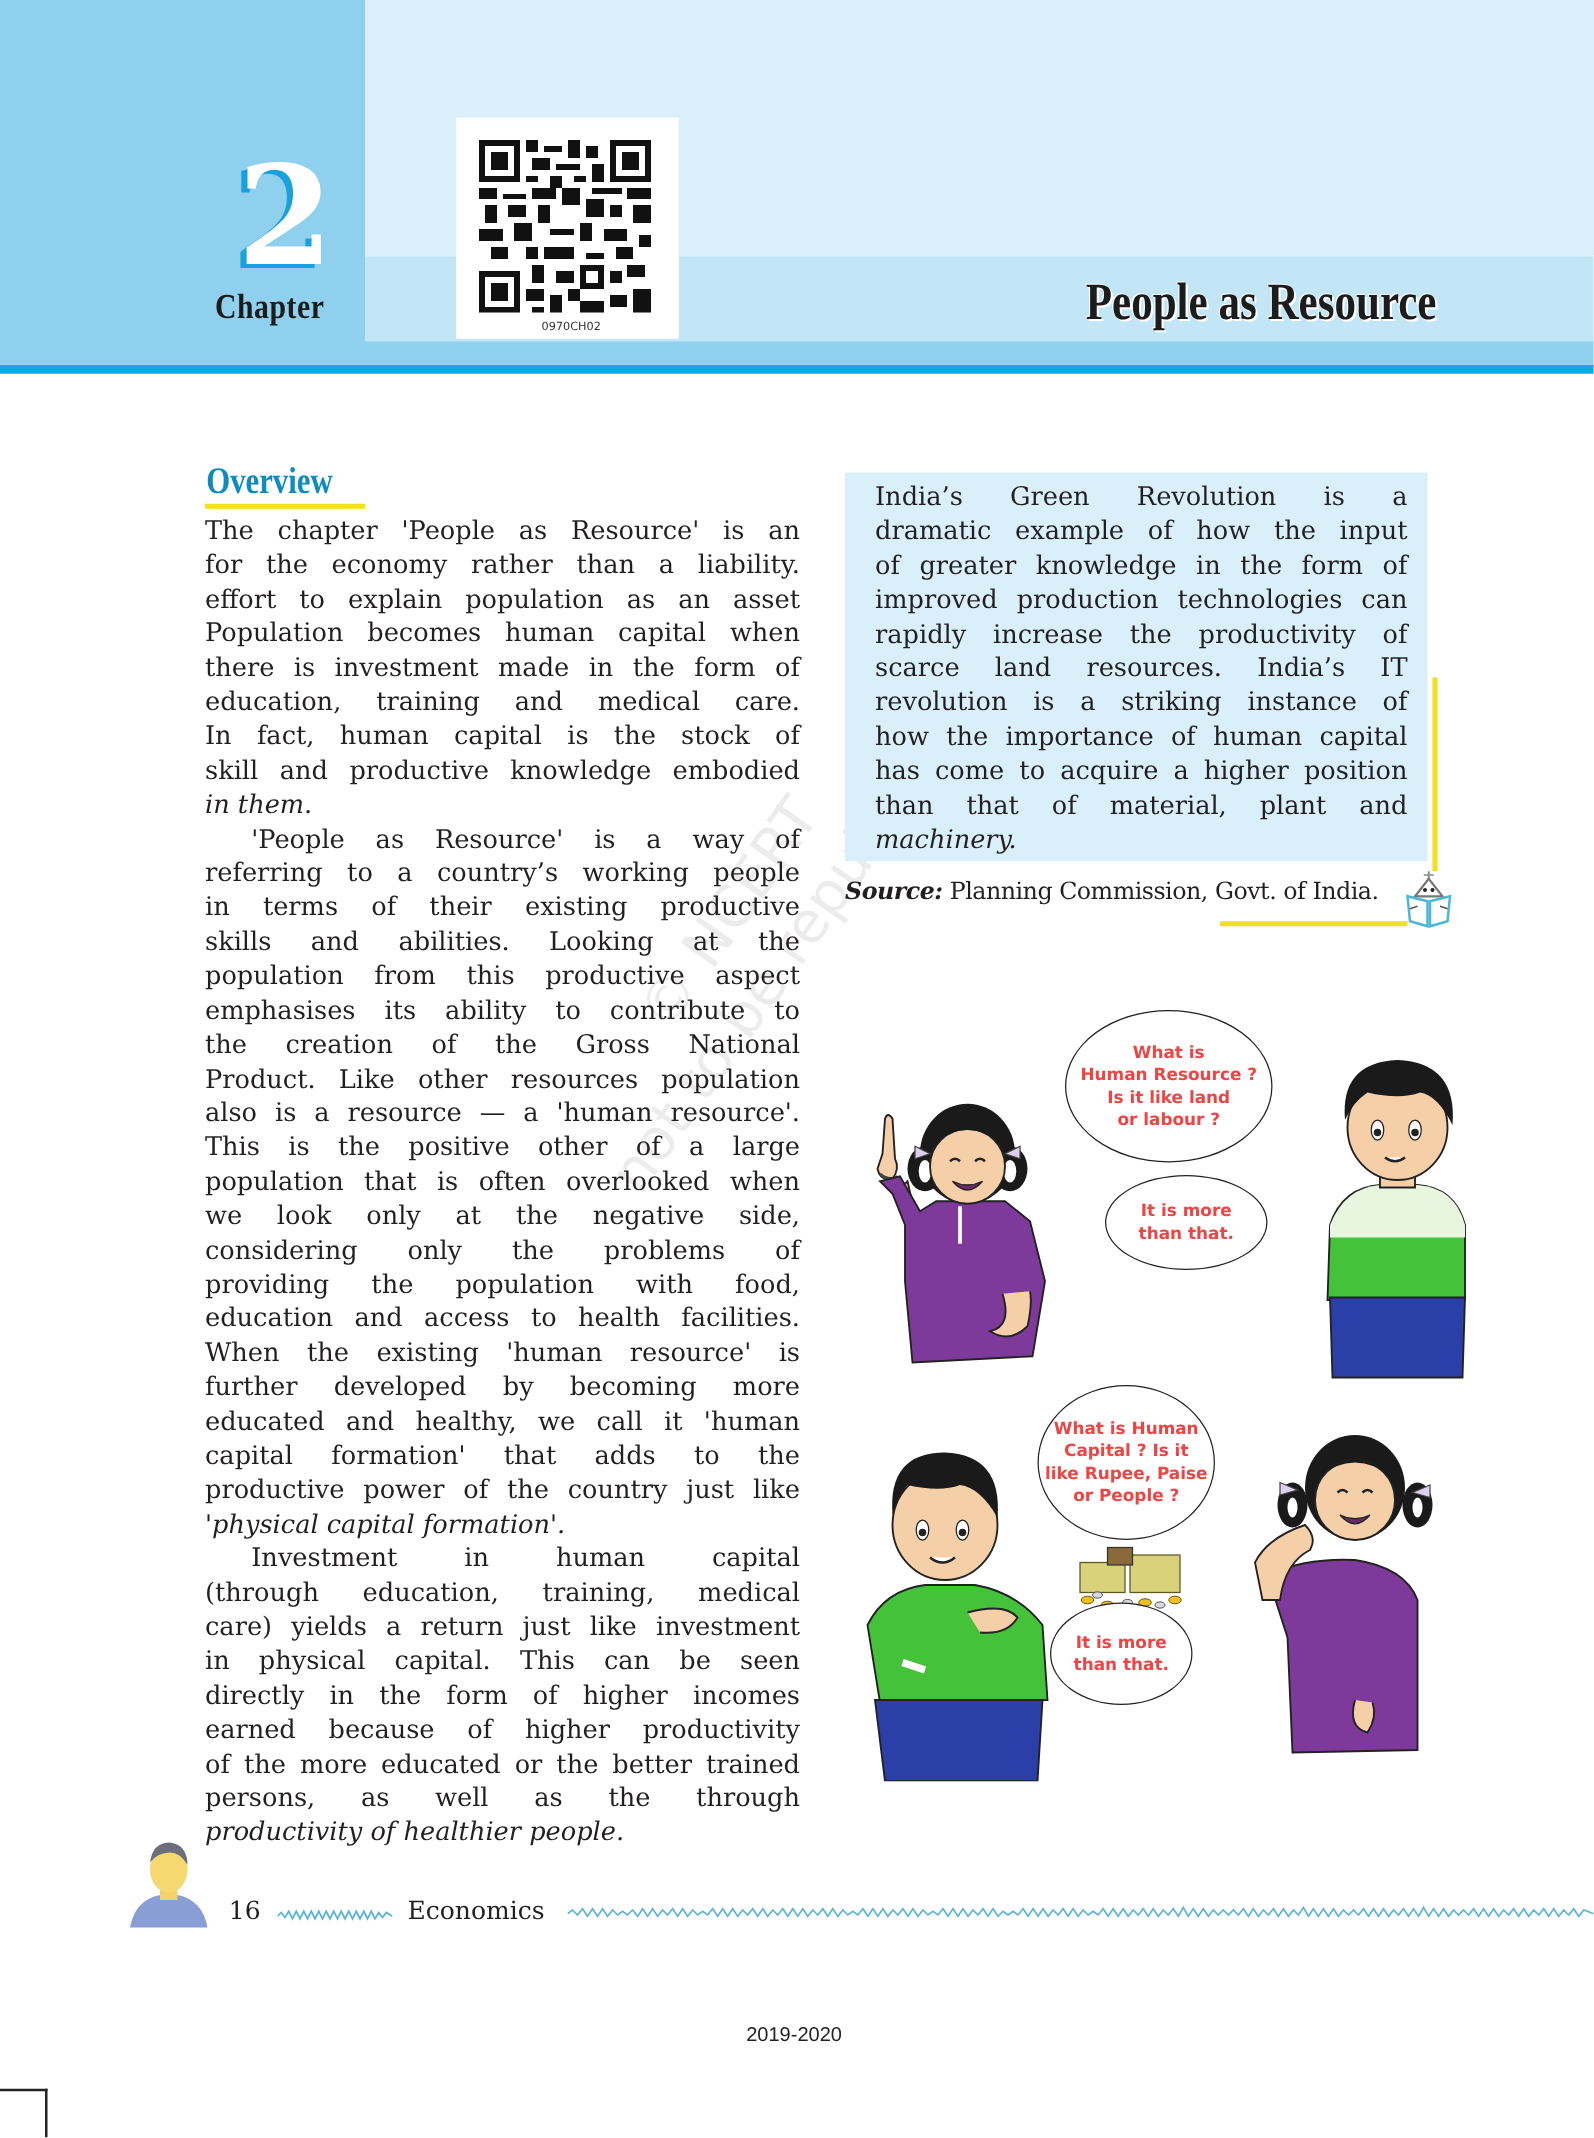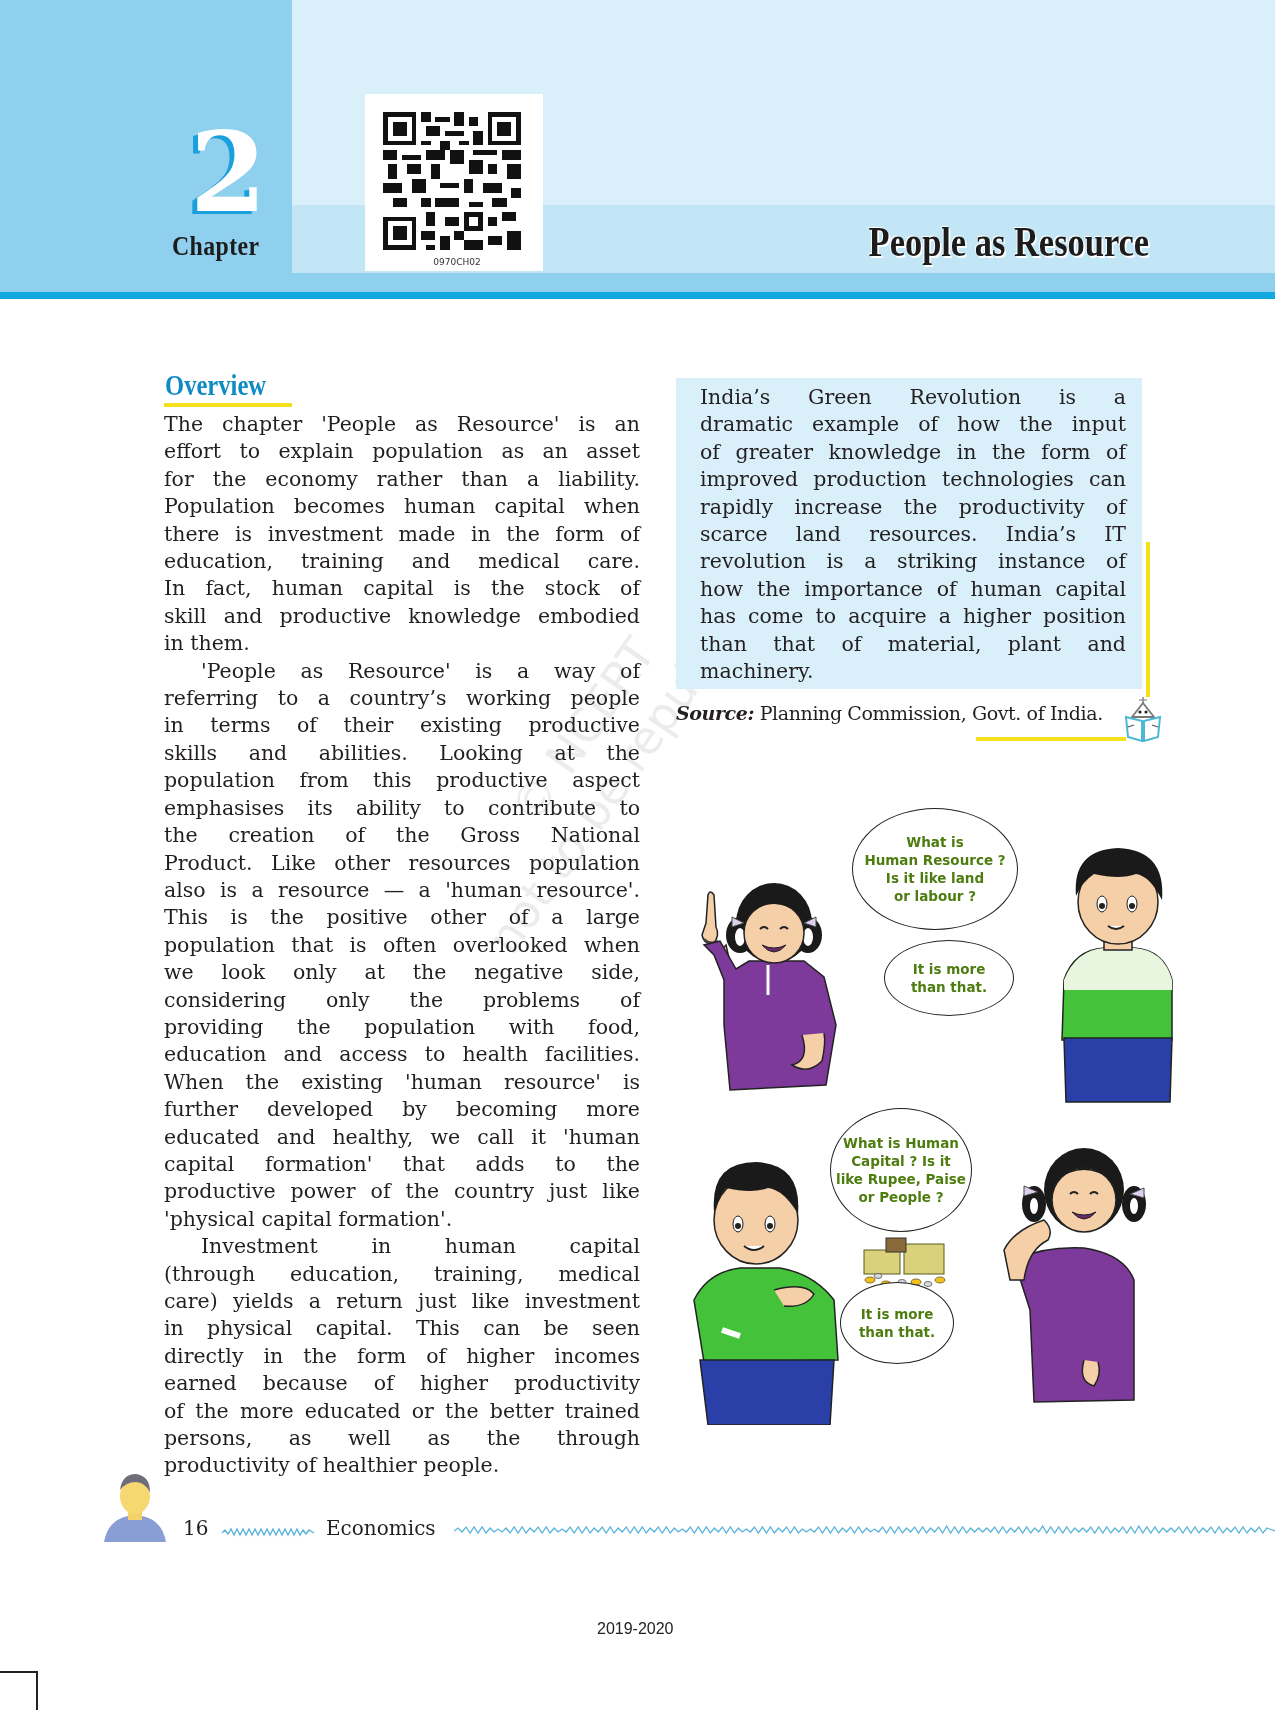--- a/index.html
+++ b/index.html
@@ -21,34 +21,34 @@
              font-size:9px; color:#333; }
   .chap-title { position:absolute; right:126px; top:218px; font-family:"Liberation Serif", serif; font-weight:bold;
                 font-size:42px; color:#1c1c1c; transform:scaleX(0.82); transform-origin:right;
                 text-shadow:2px 2px 0 #ffffff, -1px -1px 0 #ffffff; white-space:nowrap; }
   
   .ov-title { position:absolute; left:165px; top:368px; font-family:"Liberation Serif", serif; font-weight:bold;
               font-size:30px; color:#0f8bc3; transform:scaleX(0.82); transform-origin:left; }
   .ov-underline { position:absolute; left:164px; top:403px; width:128px; height:4px; background:#f2e01b; }
   .col-left { position:absolute; left:164px; top:411px; width:476px; font-size:20.5px; line-height:27.4px; }
   .line { display:block; text-align:justify; text-align-last:justify; white-space:nowrap; }
-  .line.last { text-align-last:left; }
+  .line.last { text-align-last:left;font-style:italic; }
   
   .green-box { position:absolute; left:676px; top:378px; width:466px; height:311px; background:#d9eff9; }
   .box-text { position:absolute; left:700px; top:384px; width:426px; font-size:20.5px; line-height:27.4px; }
   .yellow-vert { position:absolute; left:1146px; top:542px; width:4px; height:155px; background:#f2e01b; }
   .source { position:absolute; left:676px; top:702px; font-size:19px; font-family:"DejaVu Serif", serif; letter-spacing:-0.4px; }
   .source b { font-style:italic; }
   .yellow-horiz { position:absolute; left:976px; top:737px; width:150px; height:4px; background:#f2e01b; }
   .reader-icon { position:absolute; left:1122px; top:695px; width:42px; height:50px; }
   
   .illus { position:absolute; left:684px; top:800px; width:490px; height:620px; }
   .bubble { position:absolute; background:#fff; border:1.5px solid #222; border-radius:50%;
             font-family:"DejaVu Sans", sans-serif; font-weight:bold; font-size:13.5px; line-height:18px;
-            color:#4d7c0f; display:flex; align-items:center; justify-content:center; text-align:center; }
+            color:#ef4444; display:flex; align-items:center; justify-content:center; text-align:center; }
   .bubble span { white-space:pre-line; display:block; }
   
   .footer-avatar { position:absolute; left:100px; top:1468px; width:70px; height:76px; }
   .page-num { position:absolute; left:183px; top:1516px; font-size:20px; }
   .wave1 { position:absolute; left:222px; top:1527px; width:92px; height:10px; }
   .footer-label { position:absolute; left:326px; top:1516px; font-size:20px; }
   .wave2 { position:absolute; left:454px; top:1524px; width:821px; height:12px; }
   .year { position:absolute; left:597px; top:1620px; font-family:"Liberation Sans", sans-serif; font-size:16px; color:#222; }
   .crop-mark { position:absolute; left:0; top:1671px; width:38px; height:39px; border-top:2px solid #222; border-right:2px solid #222; box-sizing:border-box; }
   .watermark { position:absolute; left:430px; top:900px; font-family:"DejaVu Sans", sans-serif; font-size:46px;
@@ -136,22 +136,22 @@
   <div style="margin-left:120px">© NCERT</div>
   <div>not to be republished</div>
 </div>
 
 <div class="ov-title">Overview</div>
 <div class="ov-underline"></div>
 
 <div class="col-left">
   <div>
     <span class="line">The chapter 'People as Resource' is an</span>
+    <span class="line">for the economy rather than a liability.</span>
     <span class="line">effort to explain population as an asset</span>
-    <span class="line">for the economy rather than a liability.</span>
     <span class="line">Population becomes human capital when</span>
     <span class="line">there is investment made in the form of</span>
     <span class="line">education, training and medical care.</span>
     <span class="line">In fact, human capital is the stock of</span>
     <span class="line">skill and productive knowledge embodied</span>
     <span class="line last">in them.</span>
   </div>
   <div>
     <span class="line" style="padding-left:37px">'People as Resource' is a way of</span>
     <span class="line">referring to a country’s working people</span>

